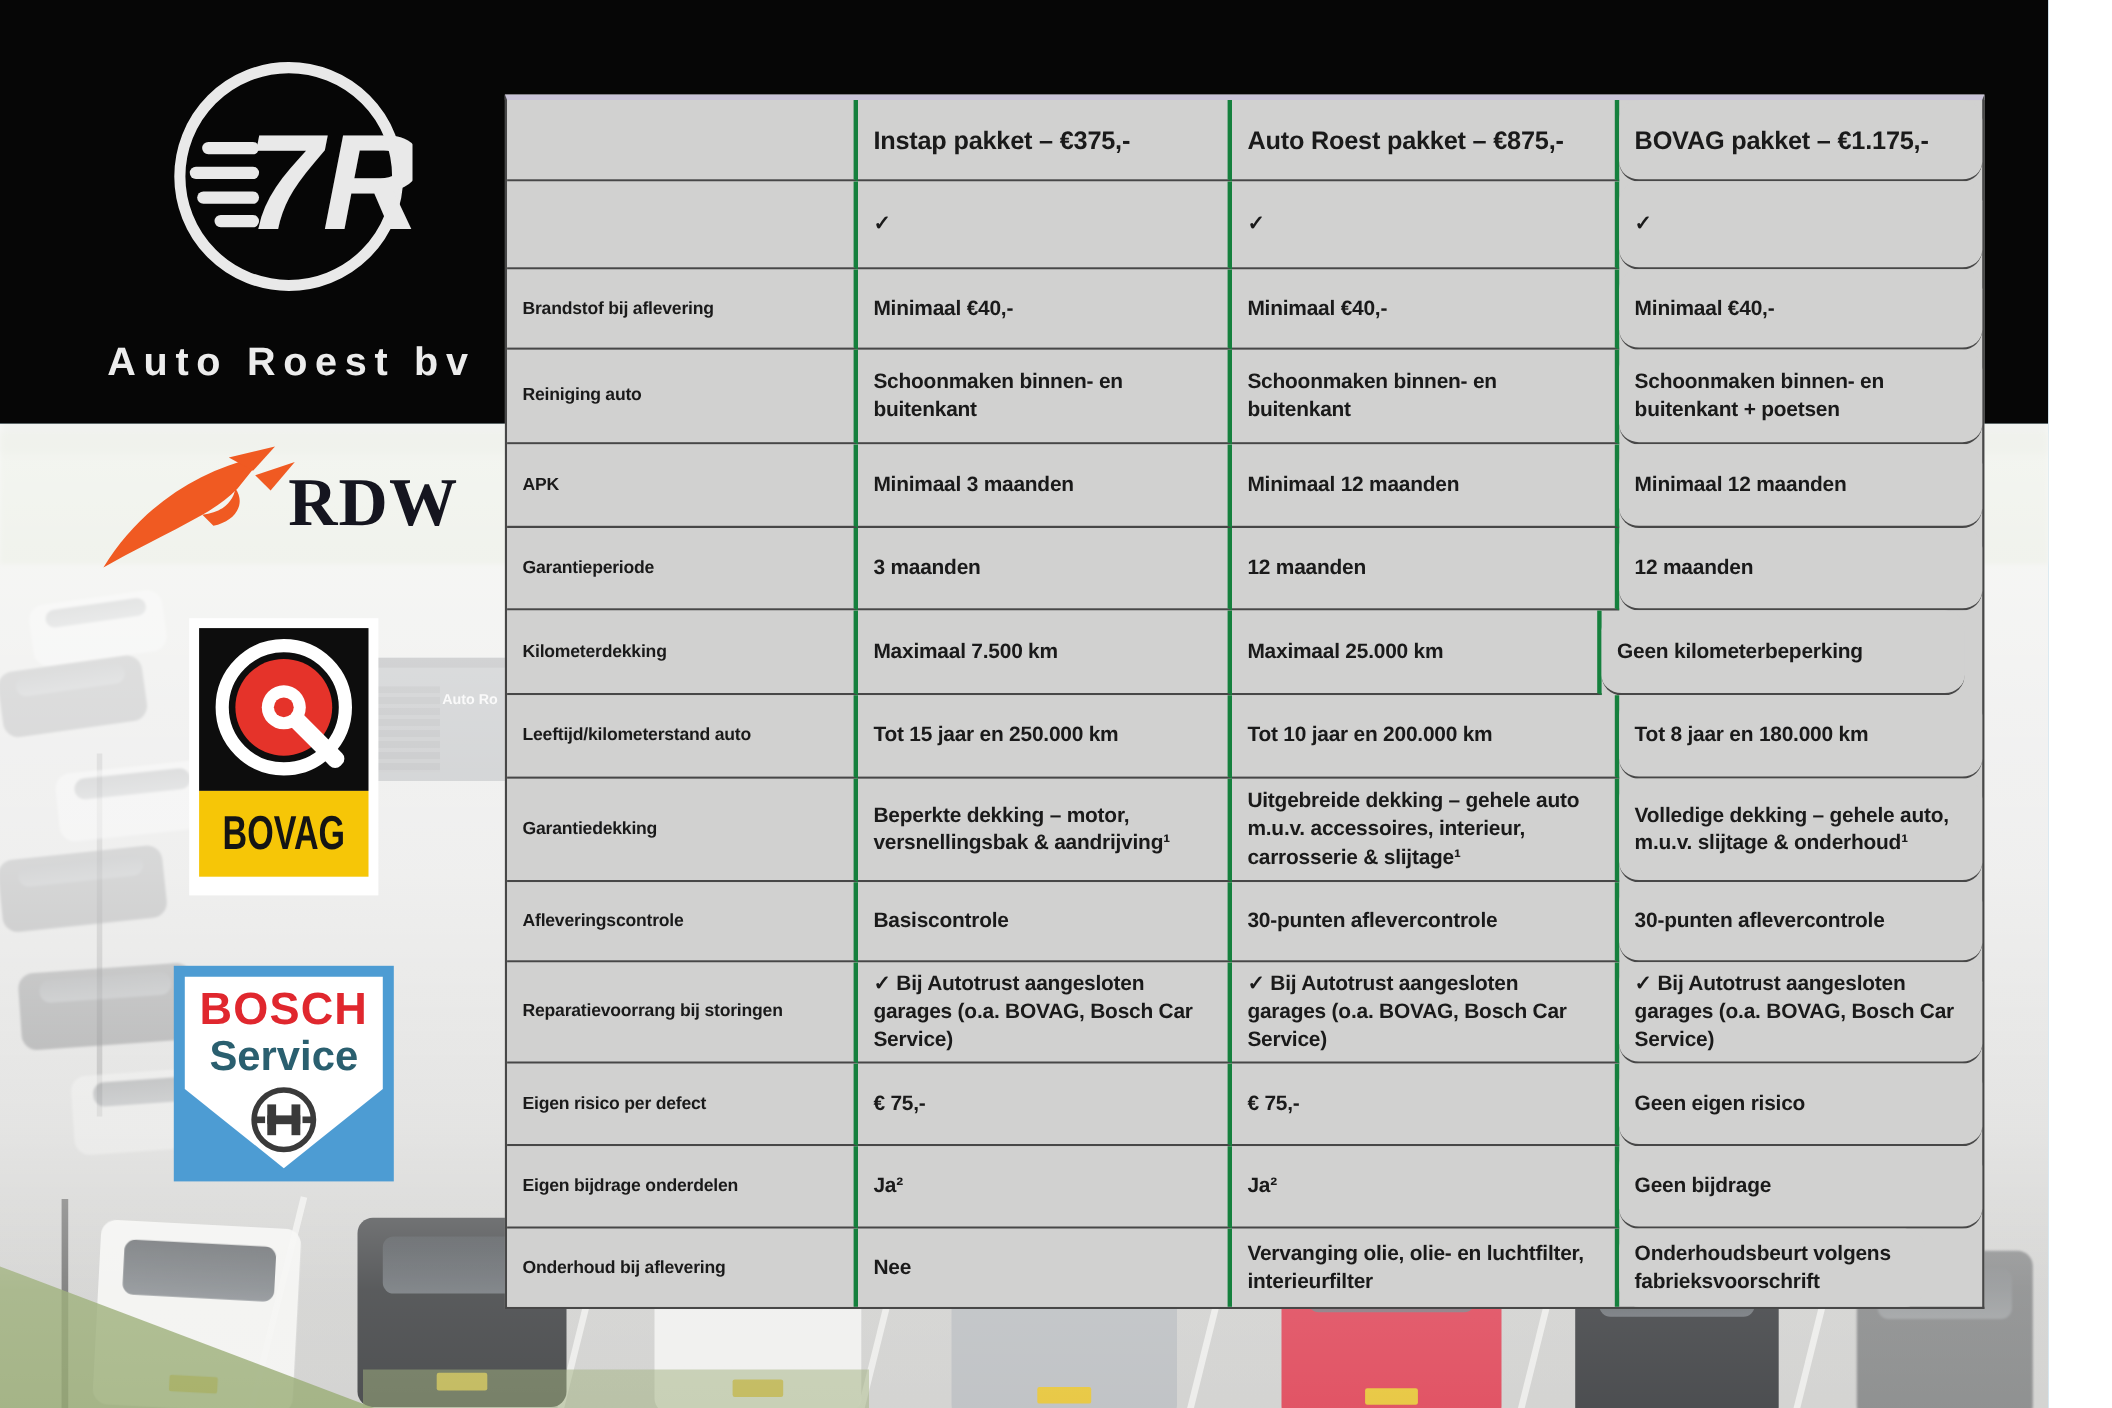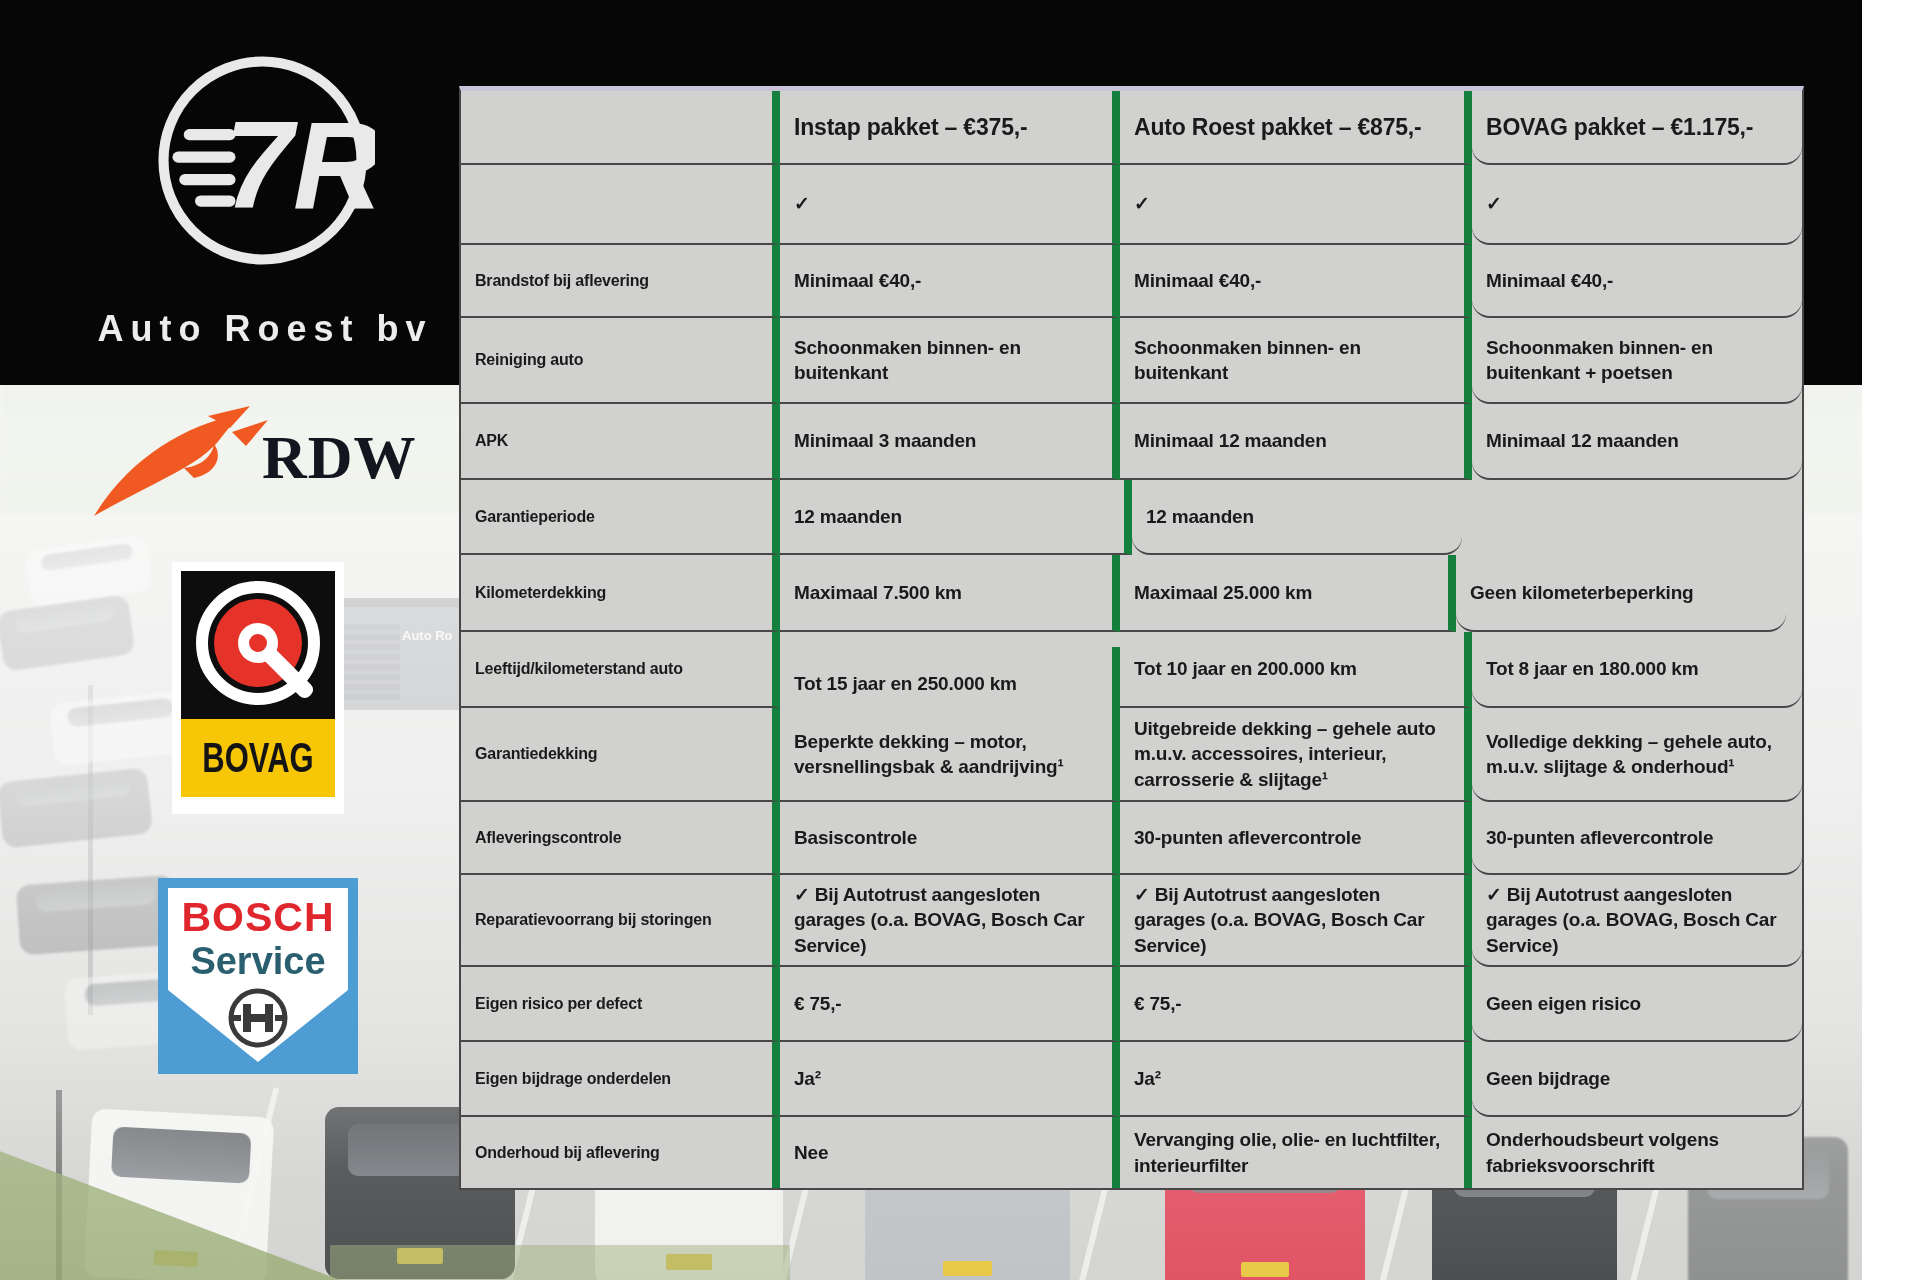--- a/index.html
+++ b/index.html
@@ -51,21 +51,21 @@
   #bosch .bosch-word{position:absolute;left:0;top:16px;width:200px;text-align:center;
                      font-size:41px;font-weight:800;color:#e0272e;letter-spacing:1px;}
   #bosch .service-word{position:absolute;left:0;top:62px;width:200px;text-align:center;
                      font-size:38px;font-weight:700;color:#2a5f6f;}
   #bosch .armature{position:absolute;left:68px;top:108px;}
 
   
   #cmp-table{position:absolute;left:459px;top:86px;width:1341px;z-index:6;box-sizing:content-box;
              border:2px solid #474747;border-top:5px solid #c9c3d8;background:#d1d1d0;}
   .t-row{display:flex;}
-  .t-cell{box-sizing:border-box;border-right:8px solid #15803d;border-bottom:2px solid #474747;
+  .t-cell{box-sizing:border-box;border-right:4px solid #15803d;border-bottom:2px solid #474747;
           display:flex;align-items:center;padding:6px 14px;color:#1a1a1a;font-weight:700;
           font-size:19px;line-height:1.32;letter-spacing:-0.2px;background:#d1d1d0;}
   .t-cell:last-child{border-right:none;border-radius:18px;}
   .t-row:last-child .t-cell{border-bottom:none;}
   .t-head .t-cell{font-size:23px;}
   .t-label{font-size:16px;}
 
   #right-strip{position:absolute;left:1862px;top:0;width:58px;height:1280px;background:#ffffff;z-index:7;}
 </style>
 </head>
@@ -221,32 +221,33 @@
         <div class="t-cell" style="width: 330px; height: 86px;">Schoonmaken binnen- en buitenkant + poetsen</div>
       </div>
       <div class="t-row" style="height: 76px;">
         <div class="t-cell t-label" style="width: 319px; height: 76px;">APK</div>
         <div class="t-cell" style="width: 340px; height: 76px;">Minimaal 3 maanden</div>
         <div class="t-cell" style="width: 352px; height: 76px;">Minimaal 12 maanden</div>
         <div class="t-cell" style="width: 330px; height: 76px;">Minimaal 12 maanden</div>
       </div>
       <div class="t-row" style="height: 75px;">
         <div class="t-cell t-label" style="width: 319px; height: 75px;">Garantieperiode</div>
+        <div class="t-cell" style="width: 340px; height: 75px;">3 maanden</div>
         <div class="t-cell" style="width: 352px; height: 75px;">12 maanden</div>
         <div class="t-cell" style="width: 330px; height: 75px;">12 maanden</div>
       </div>
       <div class="t-row" style="height: 77px;">
         <div class="t-cell t-label" style="width: 319px; height: 77px;">Kilometerdekking</div>
         <div class="t-cell" style="width: 340px; height: 77px;">Maximaal 7.500 km</div>
         <div class="t-cell" style="width: 336px; height: 77px;">Maximaal 25.000 km</div>
         <div class="t-cell" style="width: 330px; height: 77px;">Geen kilometerbeperking</div>
       </div>
       <div class="t-row" style="height: 76px;">
         <div class="t-cell t-label" style="width: 319px; height: 76px;">Leeftijd/kilometerstand auto</div>
-        <div class="t-cell" style="width: 340px; height: 76px; margin-top: 15px;">Tot 15 jaar en 250.000 km</div>
+        <div class="t-cell" style="width: 340px; height: 76px;">Tot 15 jaar en 250.000 km</div>
         <div class="t-cell" style="width: 352px; height: 76px;">Tot 10 jaar en 200.000 km</div>
         <div class="t-cell" style="width: 330px; height: 76px;">Tot 8 jaar en 180.000 km</div>
       </div>
       <div class="t-row" style="height: 94px;">
         <div class="t-cell t-label" style="width: 319px; height: 94px;">Garantiedekking</div>
         <div class="t-cell" style="width: 340px; height: 94px;">Beperkte dekking – motor, versnellingsbak &amp; aandrijving¹</div>
         <div class="t-cell" style="width: 352px; height: 94px;">Uitgebreide dekking – gehele auto m.u.v. accessoires, interieur, carrosserie &amp; slijtage¹</div>
         <div class="t-cell" style="width: 330px; height: 94px;">Volledige dekking – gehele auto, m.u.v. slijtage &amp; onderhoud¹</div>
       </div>
       <div class="t-row" style="height: 73px;">

